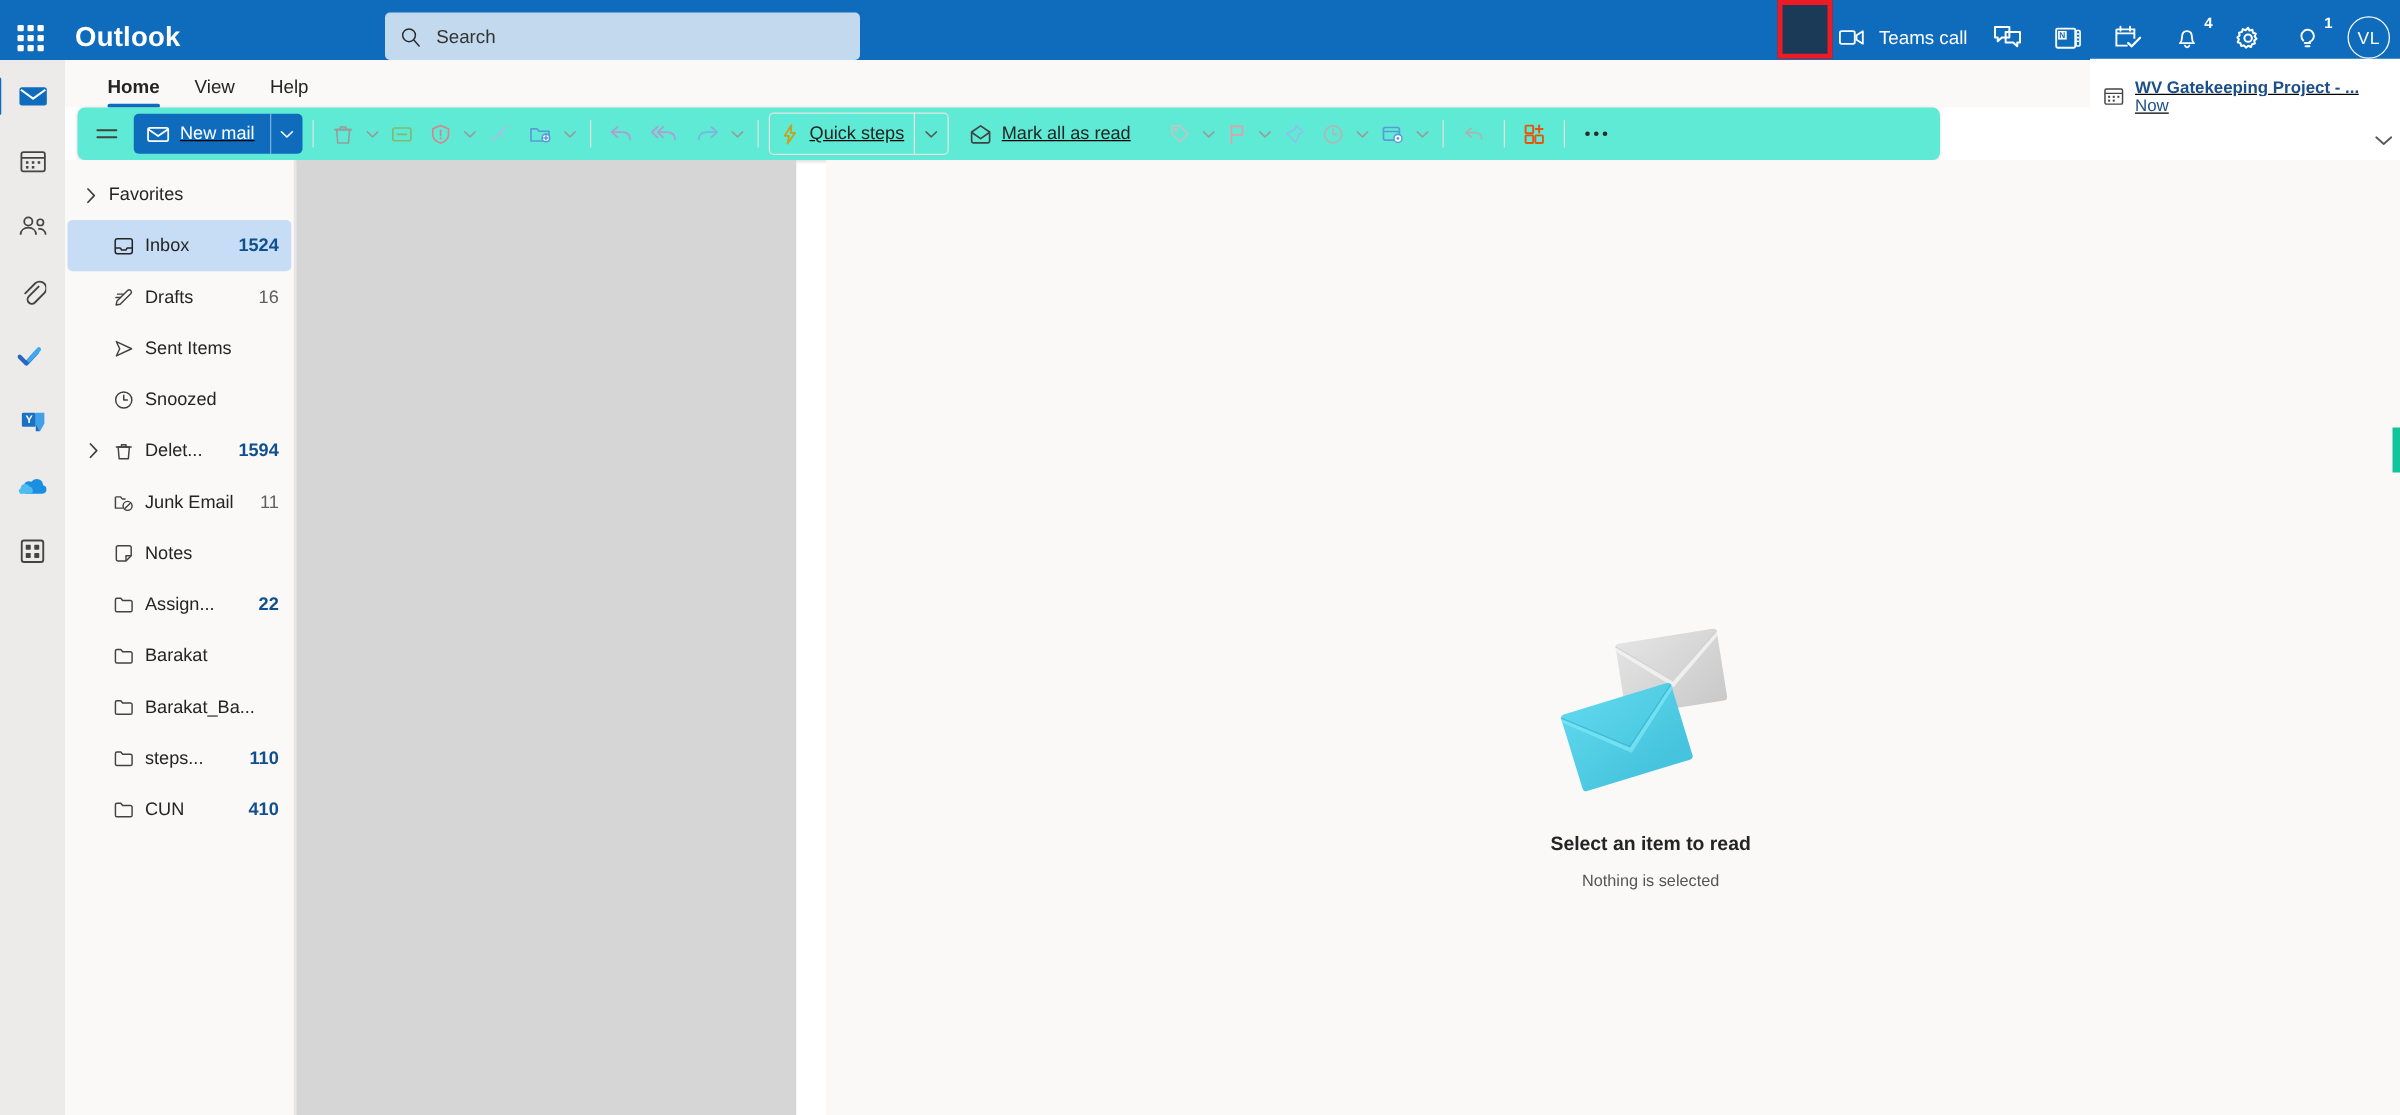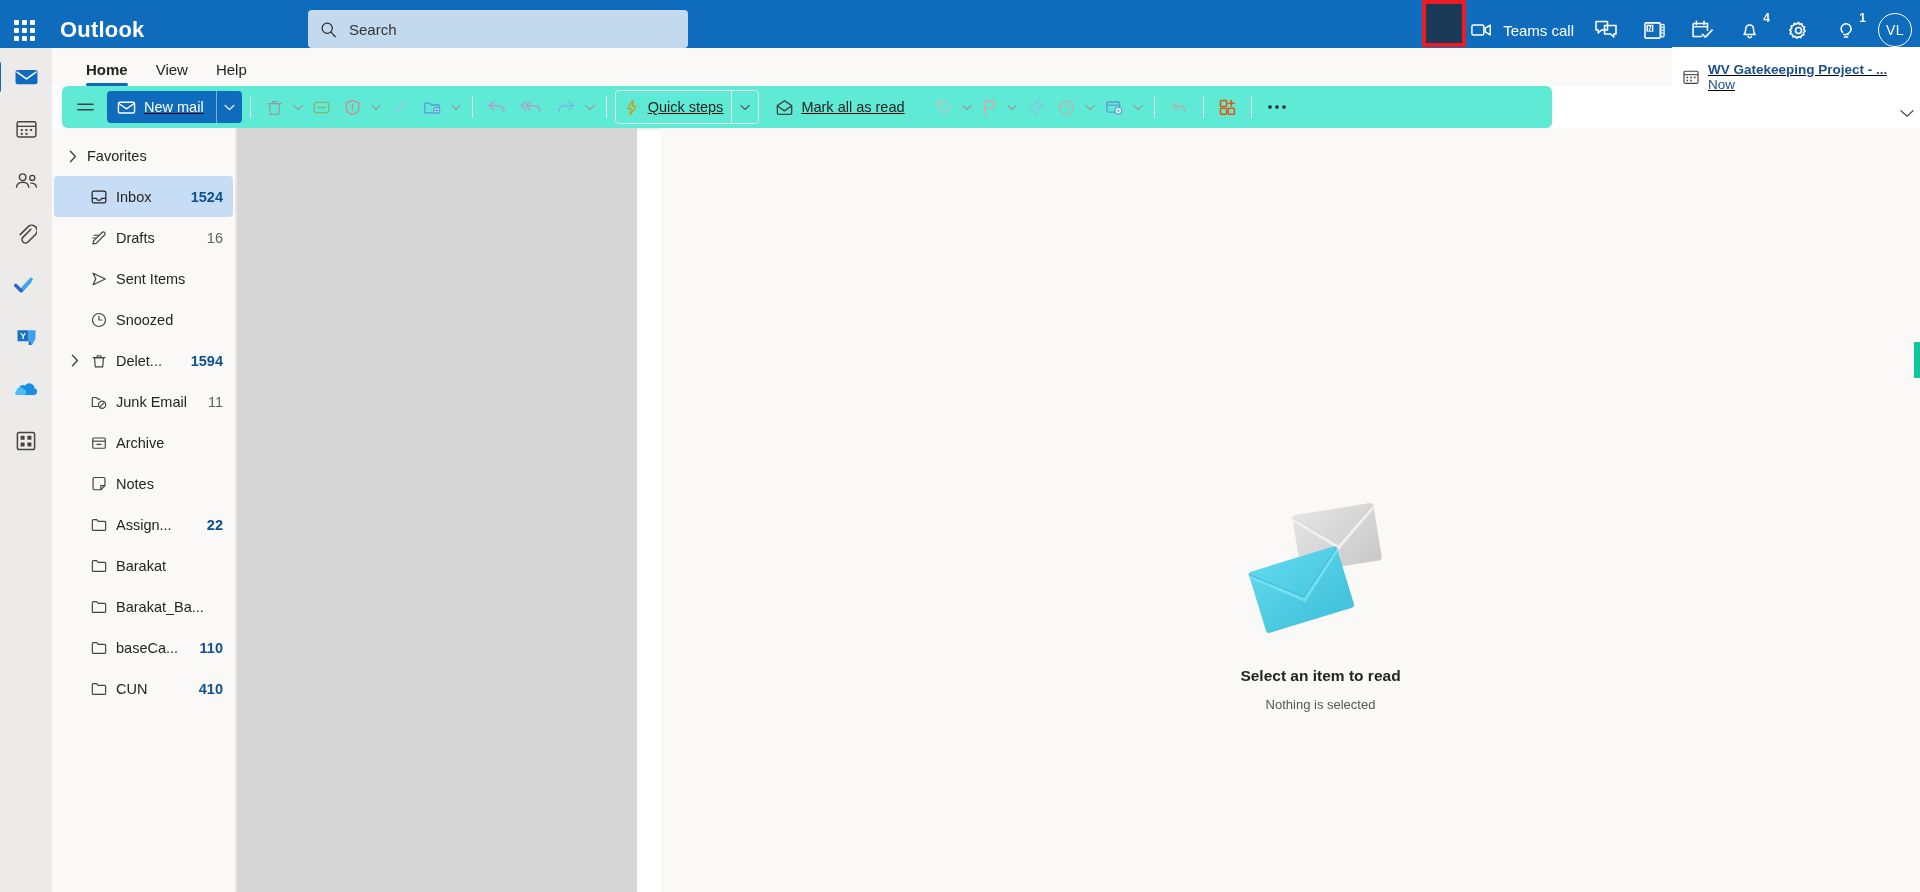--- a/index.html
+++ b/index.html
@@ -723,32 +723,20 @@
           <path d="M2.6 5h4.6l1.4 1.8h3" fill="none" stroke="#424242" stroke-width="1.3" stroke-linejoin="round"></path>
           <path d="M2.6 5v10h6.6" fill="none" stroke="#424242" stroke-width="1.3" stroke-linejoin="round"></path>
           <circle cx="13.4" cy="13" r="4" fill="none" stroke="#424242" stroke-width="1.3"></circle>
           <line x1="10.8" y1="15.6" x2="16" y2="10.4" stroke="#424242" stroke-width="1.3"></line>
         </svg>
     </span>
     <span class="flabel">Junk Email</span>
     <span class="fcount plain">11</span>
   </div>
 
-  <div class="fitem">
-    <span class="chev blank"></span>
-    <span class="fico">
-      <svg width="18" height="18" viewBox="0 0 20 20">
-          <rect x="3" y="4.4" width="14" height="11.4" rx="1.4" fill="none" stroke="#424242" stroke-width="1.3"></rect>
-          <line x1="3" y1="8" x2="17" y2="8" stroke="#424242" stroke-width="1.3"></line>
-          <line x1="7.8" y1="11.6" x2="12.2" y2="11.6" stroke="#424242" stroke-width="1.3" stroke-linecap="round"></line>
-        </svg>
-    </span>
-    <span class="flabel">Archive</span>
-    <span class="fcount plain"></span>
-  </div>
 
   <div class="fitem">
     <span class="chev blank"></span>
     <span class="fico">
       <svg width="18" height="18" viewBox="0 0 20 20">
           <path d="M3.4 4.4a1.6 1.6 0 0 1 1.6-1.6h10a1.6 1.6 0 0 1 1.6 1.6v7.4l-4.6 4.6H5a1.6 1.6 0 0 1-1.6-1.6z" fill="none" stroke="#424242" stroke-width="1.3" stroke-linejoin="round"></path>
           <path d="M16.6 11.8h-4.6v4.6" fill="none" stroke="#424242" stroke-width="1.3" stroke-linejoin="round"></path>
         </svg>
     </span>
     <span class="flabel">Notes</span>
@@ -788,21 +776,21 @@
     <span class="fcount plain"></span>
   </div>
 
   <div class="fitem">
     <span class="chev blank"></span>
     <span class="fico">
       <svg width="18" height="18" viewBox="0 0 20 20">
           <path d="M2.6 5.4a1.4 1.4 0 0 1 1.4-1.4h3.4l1.6 2h7a1.4 1.4 0 0 1 1.4 1.4v7.2a1.4 1.4 0 0 1-1.4 1.4H4a1.4 1.4 0 0 1-1.4-1.4z" fill="none" stroke="#424242" stroke-width="1.3" stroke-linejoin="round"></path>
         </svg>
     </span>
-    <span class="flabel">baseCa...</span>
+    <span class="flabel">steps...</span>
     <span class="fcount bold">110</span>
   </div>
 
   <div class="fitem">
     <span class="chev blank"></span>
     <span class="fico">
       <svg width="18" height="18" viewBox="0 0 20 20">
           <path d="M2.6 5.4a1.4 1.4 0 0 1 1.4-1.4h3.4l1.6 2h7a1.4 1.4 0 0 1 1.4 1.4v7.2a1.4 1.4 0 0 1-1.4 1.4H4a1.4 1.4 0 0 1-1.4-1.4z" fill="none" stroke="#424242" stroke-width="1.3" stroke-linejoin="round"></path>
         </svg>
     </span>

